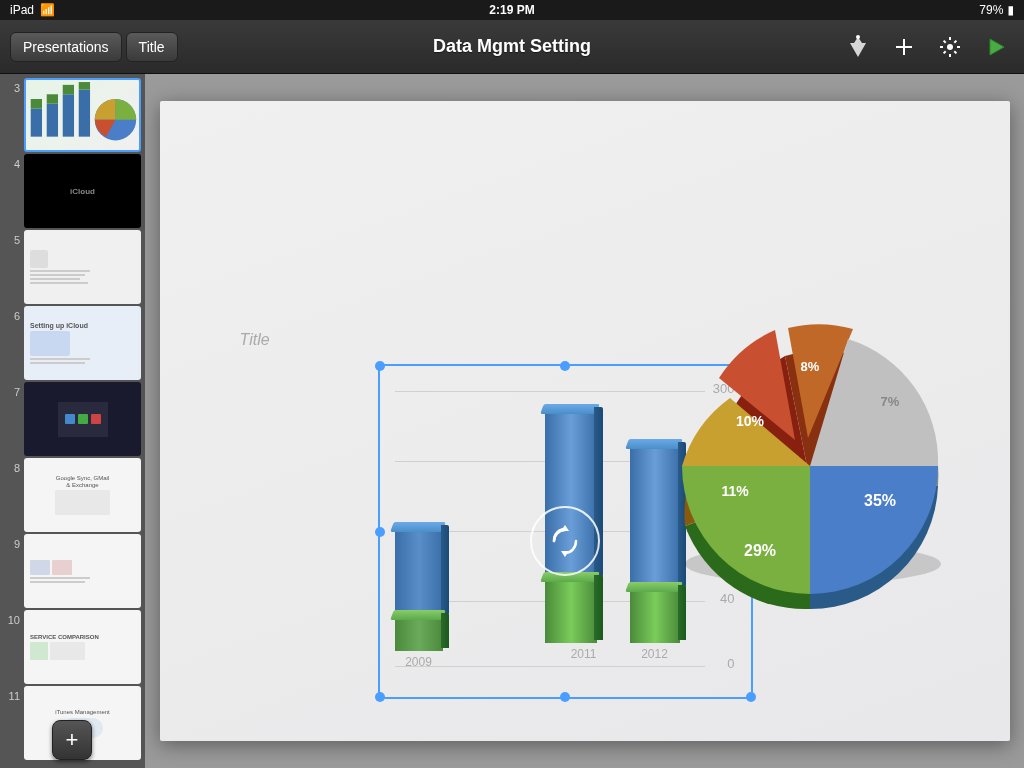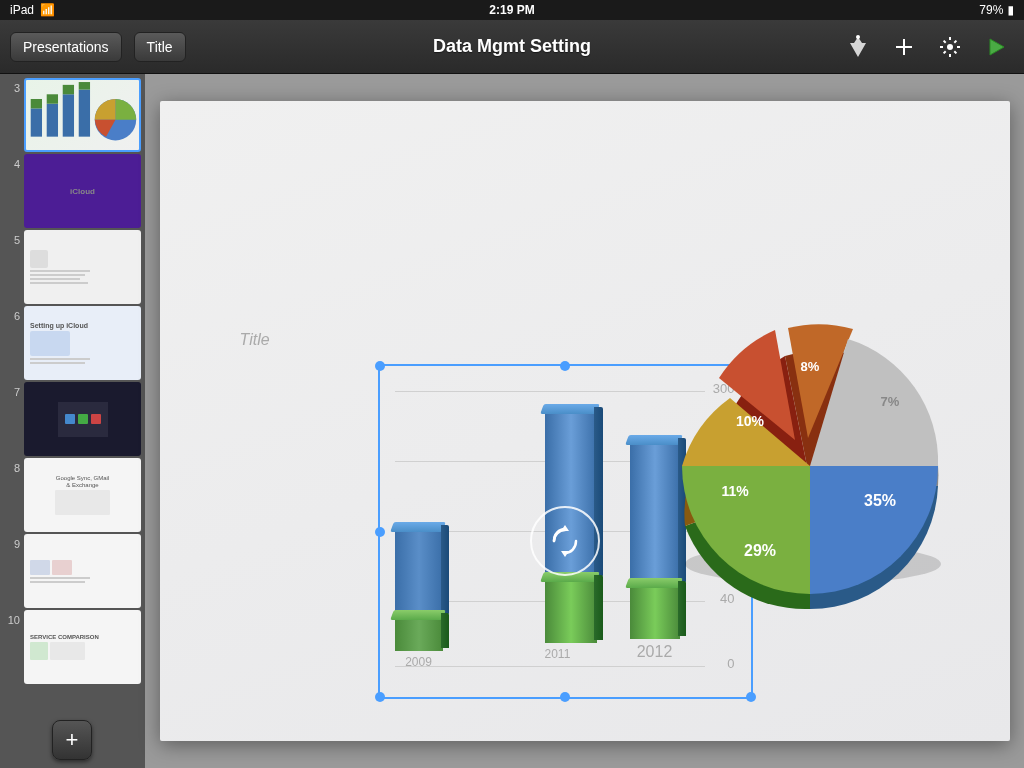--- a/index.html
+++ b/index.html
@@ -29,21 +29,21 @@
 
     
     #toolbar {
       height: 54px;
       background: linear-gradient(to bottom, #3a3a3a, #2a2a2a);
       display: flex;
       align-items: center;
       padding: 0 10px;
       border-bottom: 1px solid #111;
     }
-    .toolbar-left { display: flex; gap: 12px; }
+    .toolbar-left { display: flex; gap: 4px; }
     .toolbar-btn {
       background: linear-gradient(to bottom, #5a5a5a, #3a3a3a);
       border: 1px solid #222;
       border-radius: 6px;
       color: white;
       padding: 6px 12px;
       font-size: 14px;
       cursor: pointer;
       font-family: inherit;
     }
@@ -122,21 +122,21 @@
       height: 100%;
       display: flex;
       align-items: center;
       justify-content: center;
       font-size: 9px;
       color: #555;
     }
 
     
     .thumb-slide1 { background: linear-gradient(135deg, #e8f4e8, #f0f0f0); }
-    .thumb-slide2 { background: #4c1d95; }
+    .thumb-slide2 { background: #000000; }
     .thumb-slide3 { background: #f0f0f0; }
     .thumb-slide4 { background: #e8eef8; }
     .thumb-slide6 { background: #1a1a2e; }
     .thumb-slide7 { background: #f5f5f5; }
     .thumb-slide8 { background: #f5f5f5; }
     .thumb-slide9 { background: #f5f5f5; }
     .thumb-slide10 { background: #f5f5f5; }
 
     
     #canvas-area {
@@ -323,20 +323,29 @@
         <div class="slide-thumb-inner" style="flex-direction:column; align-items:flex-start; padding:4px; gap:2px;">
           <div style="font-size:6px; color:#555; font-weight:600;">SERVICE COMPARISON</div>
           <div style="display:flex;gap:2px;">
             <div style="width:18px;height:18px;background:#d0e8d0;border-radius:1px;"></div>
             <div style="width:35px;height:18px;background:#e8e8e8;border-radius:1px;"></div>
           </div>
         </div>
       </div>
     </div>
 
+    <div class="slide-item">
+      <span class="slide-number">11</span>
+      <div class="slide-thumb thumb-slide10">
+        <div class="slide-thumb-inner" style="flex-direction:column; align-items:center; padding:3px; gap:1px;">
+          <div style="font-size:6px; color:#555; text-align:center;">iTunes Management</div>
+          <div style="width:40px;height:20px;background:#e0e8f0;border-radius:10px; margin-top:2px;"></div>
+        </div>
+      </div>
+    </div>
 
   </div>
 
   <div id="canvas-area">
     <div id="slide-canvas">
 
       <div class="pie-title" style="position:absolute; top:230px; right:160px; color:#aaa; font-size:16px; font-style:italic;">Title</div>
       <span style="position:absolute; top:240px; right:155px; color:#aaa; font-size:16px; font-style:italic;">Title</span>
 
       <div style="position:absolute; left:215px; top:270px; width:370px; height:320px;">
@@ -374,35 +383,35 @@
           <div style="display:flex; flex-direction:column;">
             <div style="width:52px; height:170px; background:linear-gradient(to right, #3a6ea8, #6a9ed8, #3a6ea8); border-radius:2px 2px 0 0; position:relative; margin-top:2px;">
               <div style="position:absolute; top:-6px; left:-3px; width:56px; height:10px; background:linear-gradient(to bottom, #6aaae8, #4a8ec8); transform:skewX(-20deg); border-radius:2px;"></div>
               <div style="position:absolute; right:-6px; top:-3px; width:9px; height:100%; background:linear-gradient(to right, #2a5a88, #1a4a78); border-radius:0 2px 2px 0;"></div>
             </div>
             <div style="width:52px; height:65px; background:linear-gradient(to right, #4a8a3a, #7acc5a, #4a8a3a); border-radius:0; position:relative; margin-top:-2px;">
               <div style="position:absolute; top:-6px; left:-3px; width:56px; height:10px; background:linear-gradient(to bottom, #8acc6a, #5aaa4a); transform:skewX(-20deg); border-radius:2px;"></div>
               <div style="position:absolute; right:-6px; top:-3px; width:9px; height:100%; background:linear-gradient(to right, #2a6a2a, #1a5a1a); border-radius:0 2px 0 0;"></div>
             </div>
           </div>
-          <div style="text-align:left; color:#aaa; font-size:12px; margin-top:4px;">2011</div>
+          <div style="text-align:right; color:#aaa; font-size:12px; margin-top:4px;">2011</div>
         </div>
 
         <div style="position:absolute; bottom:30px; left:255px;">
           <div style="display:flex; flex-direction:column;">
             <div style="width:50px; height:145px; background:linear-gradient(to right, #3a6ea8, #6a9ed8, #3a6ea8); border-radius:2px 2px 0 0; position:relative; margin-top:2px;">
               <div style="position:absolute; top:-6px; left:-3px; width:54px; height:10px; background:linear-gradient(to bottom, #6aaae8, #4a8ec8); transform:skewX(-20deg); border-radius:2px;"></div>
               <div style="position:absolute; right:-6px; top:-3px; width:8px; height:100%; background:linear-gradient(to right, #2a5a88, #1a4a78); border-radius:0 2px 2px 0;"></div>
             </div>
             <div style="width:50px; height:55px; background:linear-gradient(to right, #4a8a3a, #7acc5a, #4a8a3a); border-radius:0; position:relative; margin-top:-2px;">
               <div style="position:absolute; top:-6px; left:-3px; width:54px; height:10px; background:linear-gradient(to bottom, #8acc6a, #5aaa4a); transform:skewX(-20deg); border-radius:2px;"></div>
               <div style="position:absolute; right:-6px; top:-3px; width:8px; height:100%; background:linear-gradient(to right, #2a6a2a, #1a5a1a); border-radius:0 2px 0 0;"></div>
             </div>
           </div>
-          <div style="text-align:center; color:#aaa; font-size:16px; margin-top:4px;">2012</div>
+          <div style="text-align:center; color:#aaa; font-size:12px; margin-top:4px;">2012</div>
         </div>
 
         <div style="position:absolute; left:155px; top:135px; width:70px; height:70px; border:2.5px solid rgba(255,255,255,0.85); border-radius:50%; display:flex; align-items:center; justify-content:center;">
           <svg width="40" height="40" viewBox="0 0 40 40" fill="none">
             <path d="M20 8 C14 8 9 13 9 20" stroke="white" stroke-width="2.5" stroke-linecap="round"></path>
             <path d="M20 32 C26 32 31 27 31 20" stroke="white" stroke-width="2.5" stroke-linecap="round"></path>
             <polygon points="20,4 16,10 24,10" fill="white"></polygon>
             <polygon points="20,36 16,30 24,30" fill="white"></polygon>
             <path d="M9 20 C9 14 14 9 20 9" stroke="white" stroke-width="2.5" stroke-linecap="round"></path>
           </svg>

